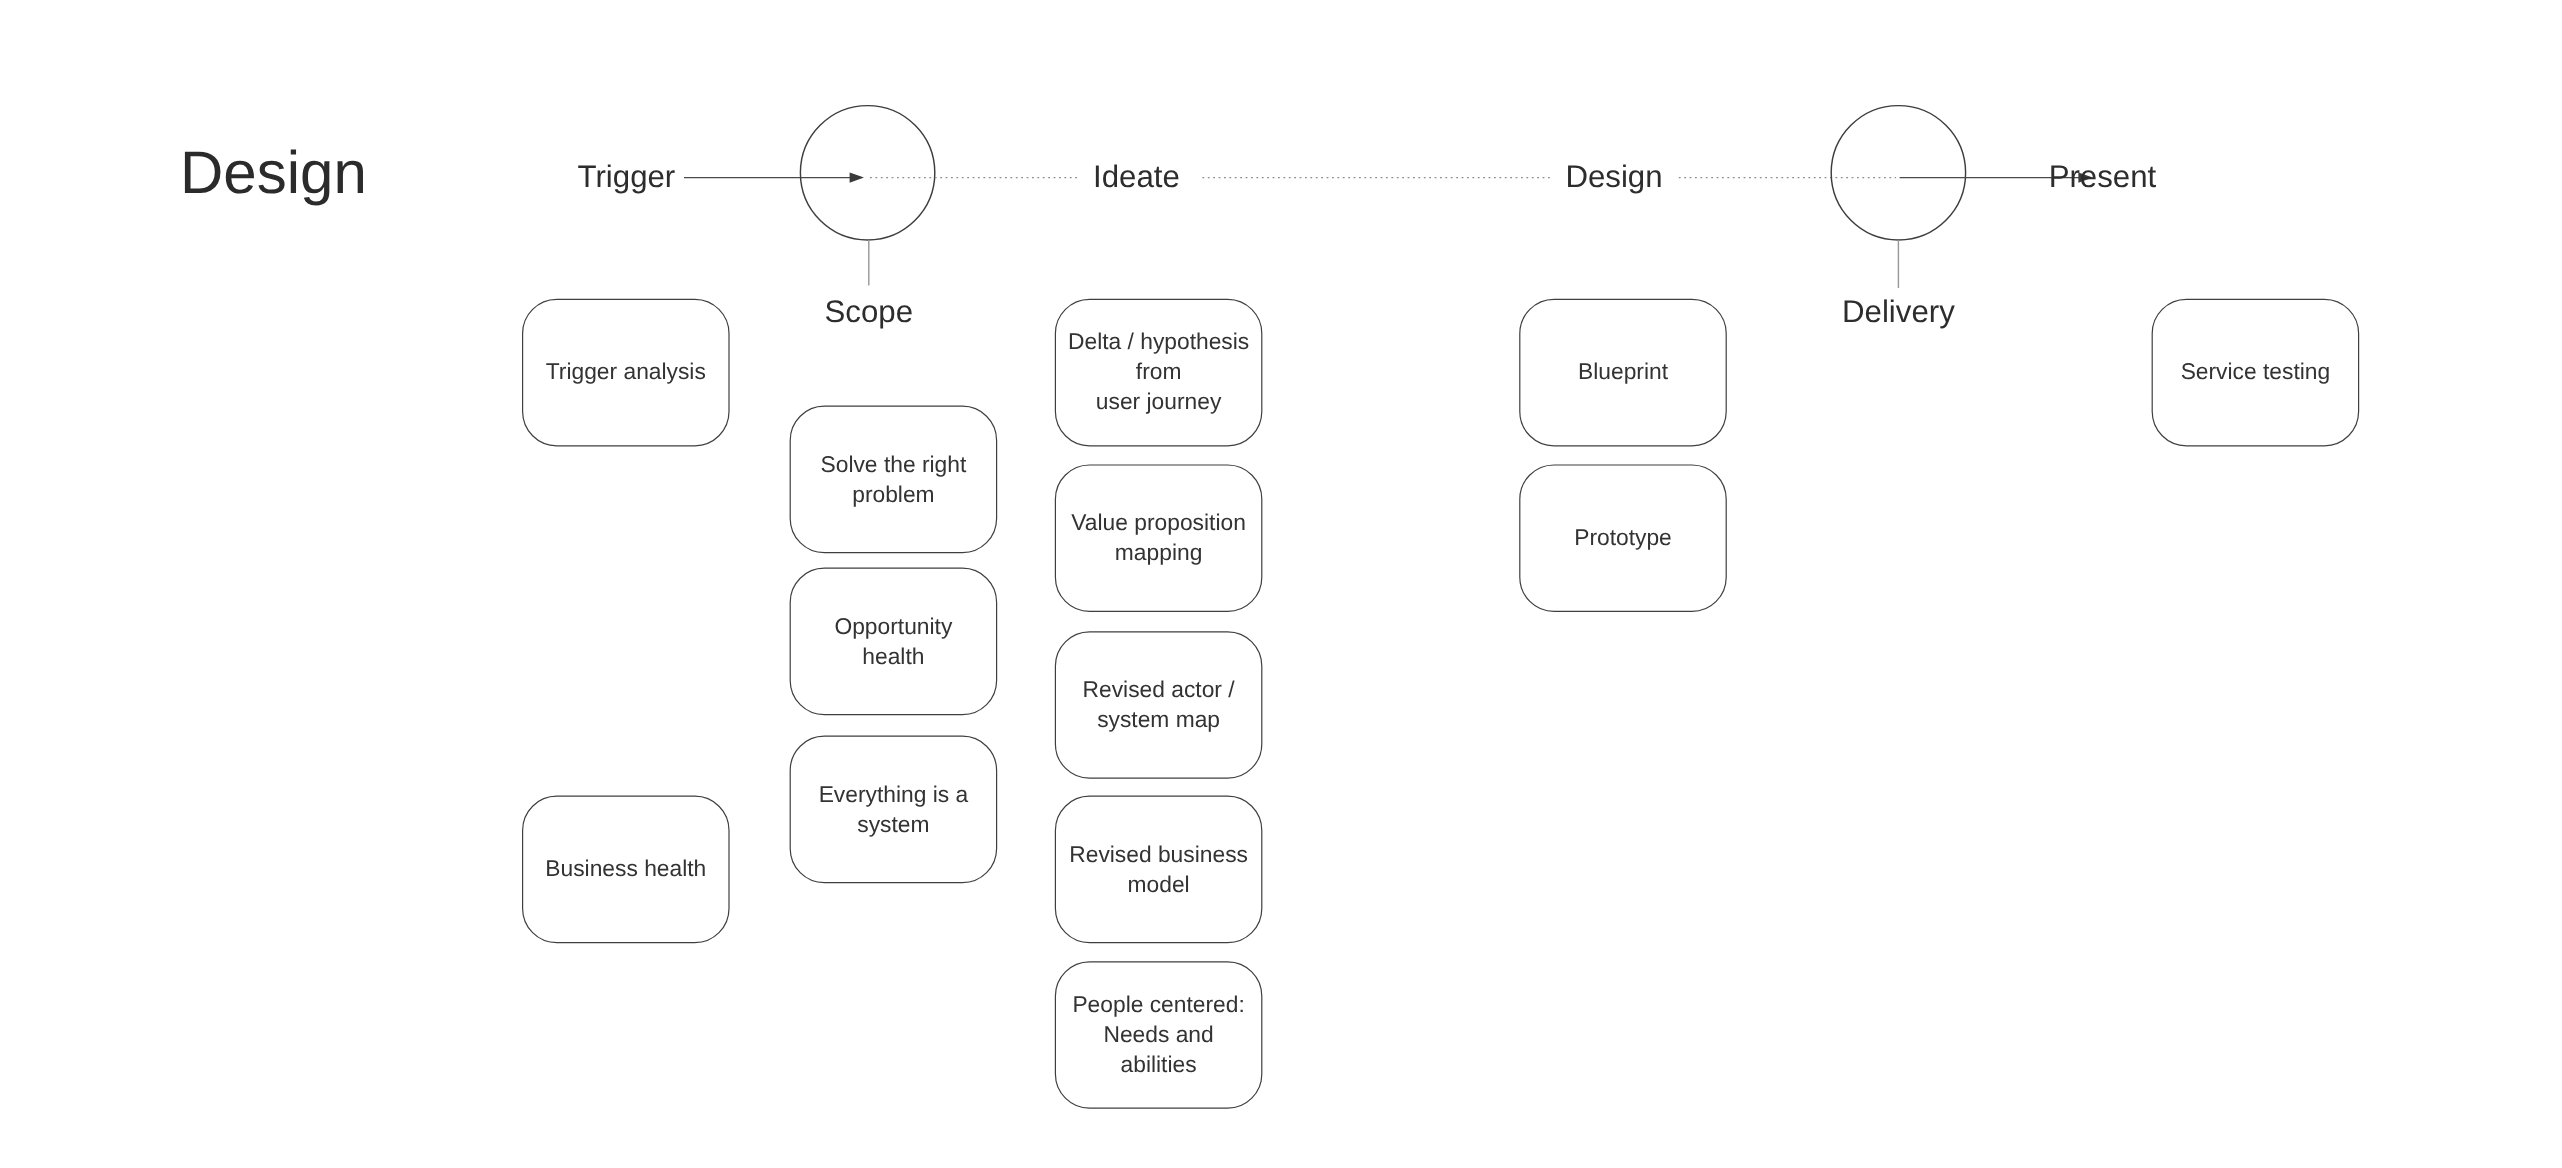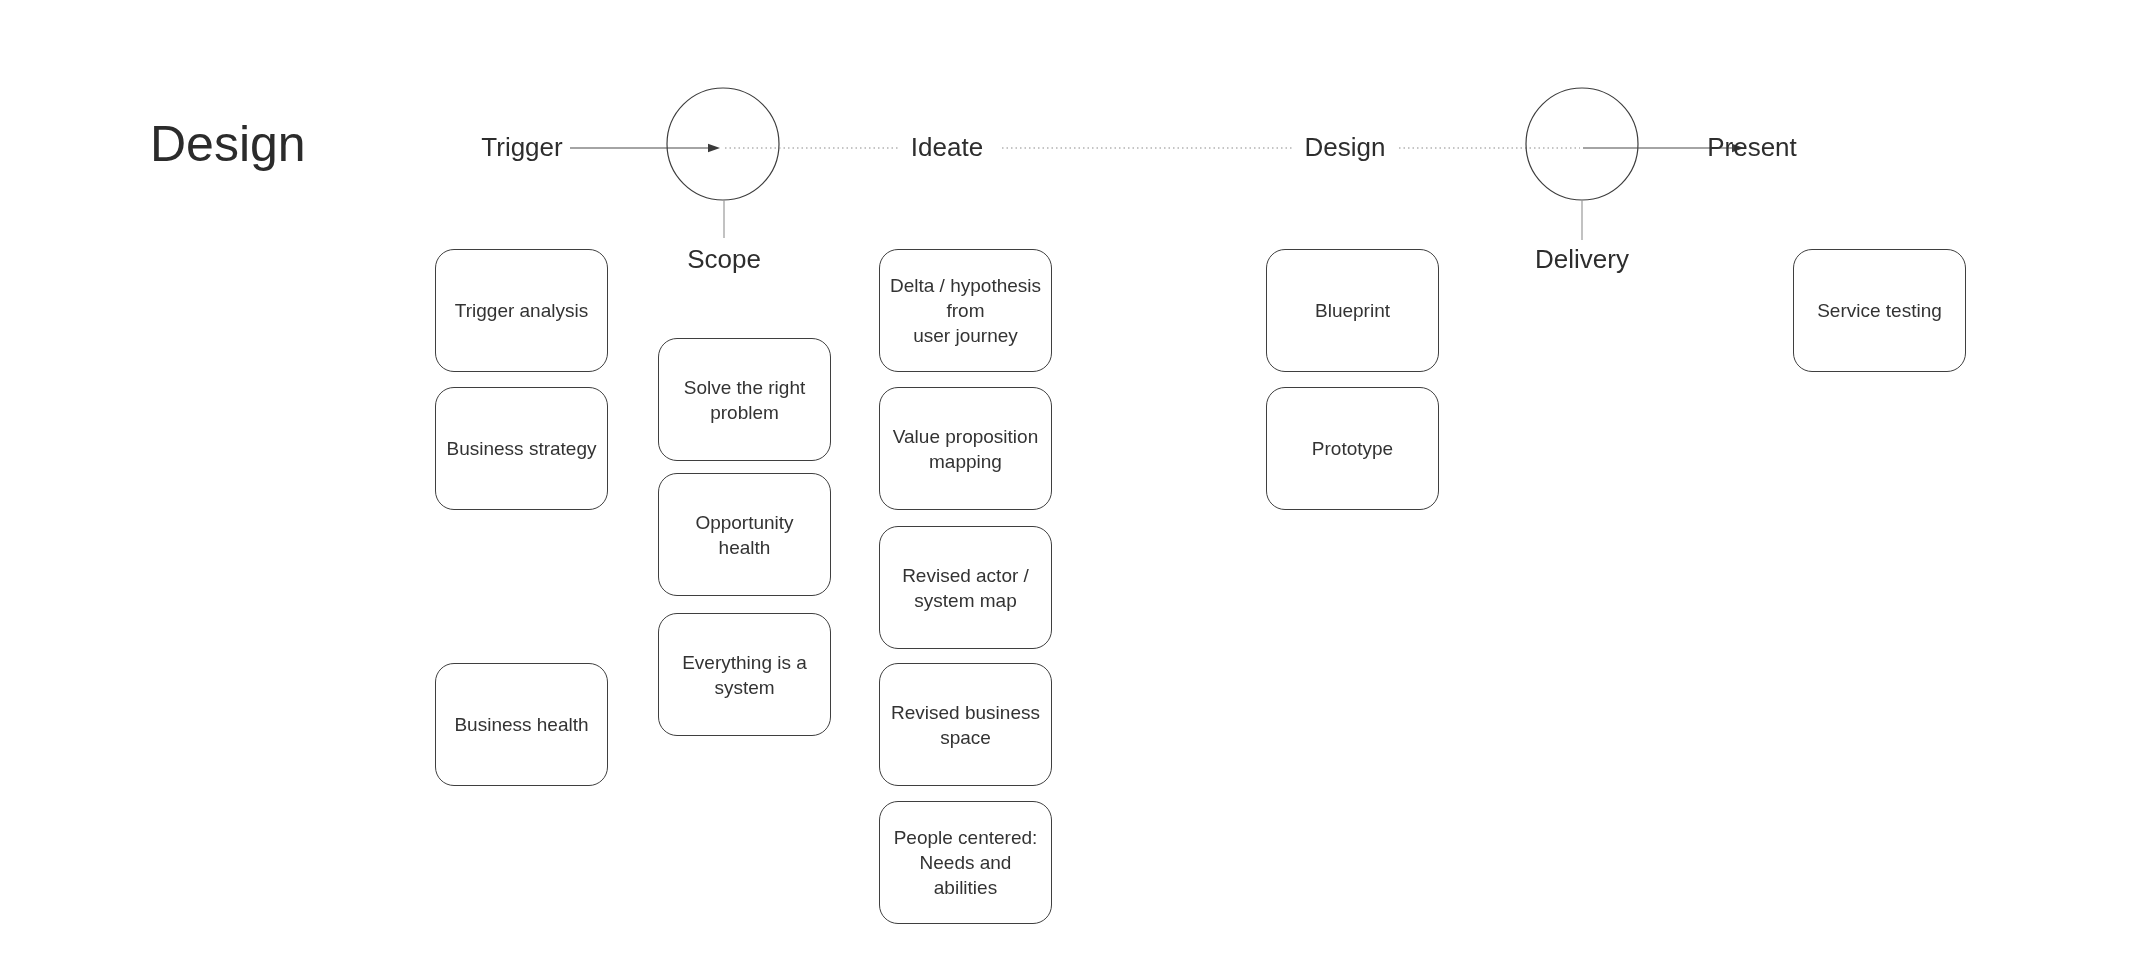--- a/index.html
+++ b/index.html
@@ -47,21 +47,21 @@
     line-height: 32px;
     color: #2d2d2d;
     white-space: nowrap;
   }
   .node-box {
     position: absolute;
     width: 173px;
     height: 123px;
     box-sizing: border-box;
     border: 1px solid #3f3f3f;
-    border-radius: 19px;
+    border-radius: 29px;
     background: #ffffff;
     display: flex;
     align-items: center;
     justify-content: center;
   }
   .node-label {
     font-size: 19px;
     line-height: 25px;
     color: #333333;
     text-align: center;
@@ -100,23 +100,20 @@
   <div class="phase-label" style="left:930px">Ideate</div>
   <div class="phase-label" style="left:1328px">Design</div>
   <div class="phase-label" style="left:1735px">Present</div>
 
   <div class="milestone-label" style="left:707px">Scope</div>
   <div class="milestone-label" style="left:1565px">Delivery</div>
 
   <div class="node-box" style="left:418px; top:249px">
     <span class="node-label">Trigger analysis</span>
   </div>
-  <div class="node-box" style="left:418px; top:387px">
-    <span class="node-label">Business strategy</span>
-  </div>
   <div class="node-box" style="left:418px; top:663px">
     <span class="node-label">Business health</span>
   </div>
 
   <div class="node-box" style="left:641px; top:338px">
     <span class="node-label">Solve the right
 problem</span>
   </div>
   <div class="node-box" style="left:641px; top:473px">
     <span class="node-label">Opportunity
@@ -135,21 +132,21 @@
   <div class="node-box" style="left:862px; top:387px">
     <span class="node-label">Value proposition
 mapping</span>
   </div>
   <div class="node-box" style="left:862px; top:526px">
     <span class="node-label">Revised actor /
 system map</span>
   </div>
   <div class="node-box" style="left:862px; top:663px">
     <span class="node-label">Revised business
-space</span>
+model</span>
   </div>
   <div class="node-box" style="left:862px; top:801px">
     <span class="node-label">People centered:
 Needs and
 abilities</span>
   </div>
 
   <div class="node-box" style="left:1249px; top:249px">
     <span class="node-label">Blueprint</span>
   </div>

